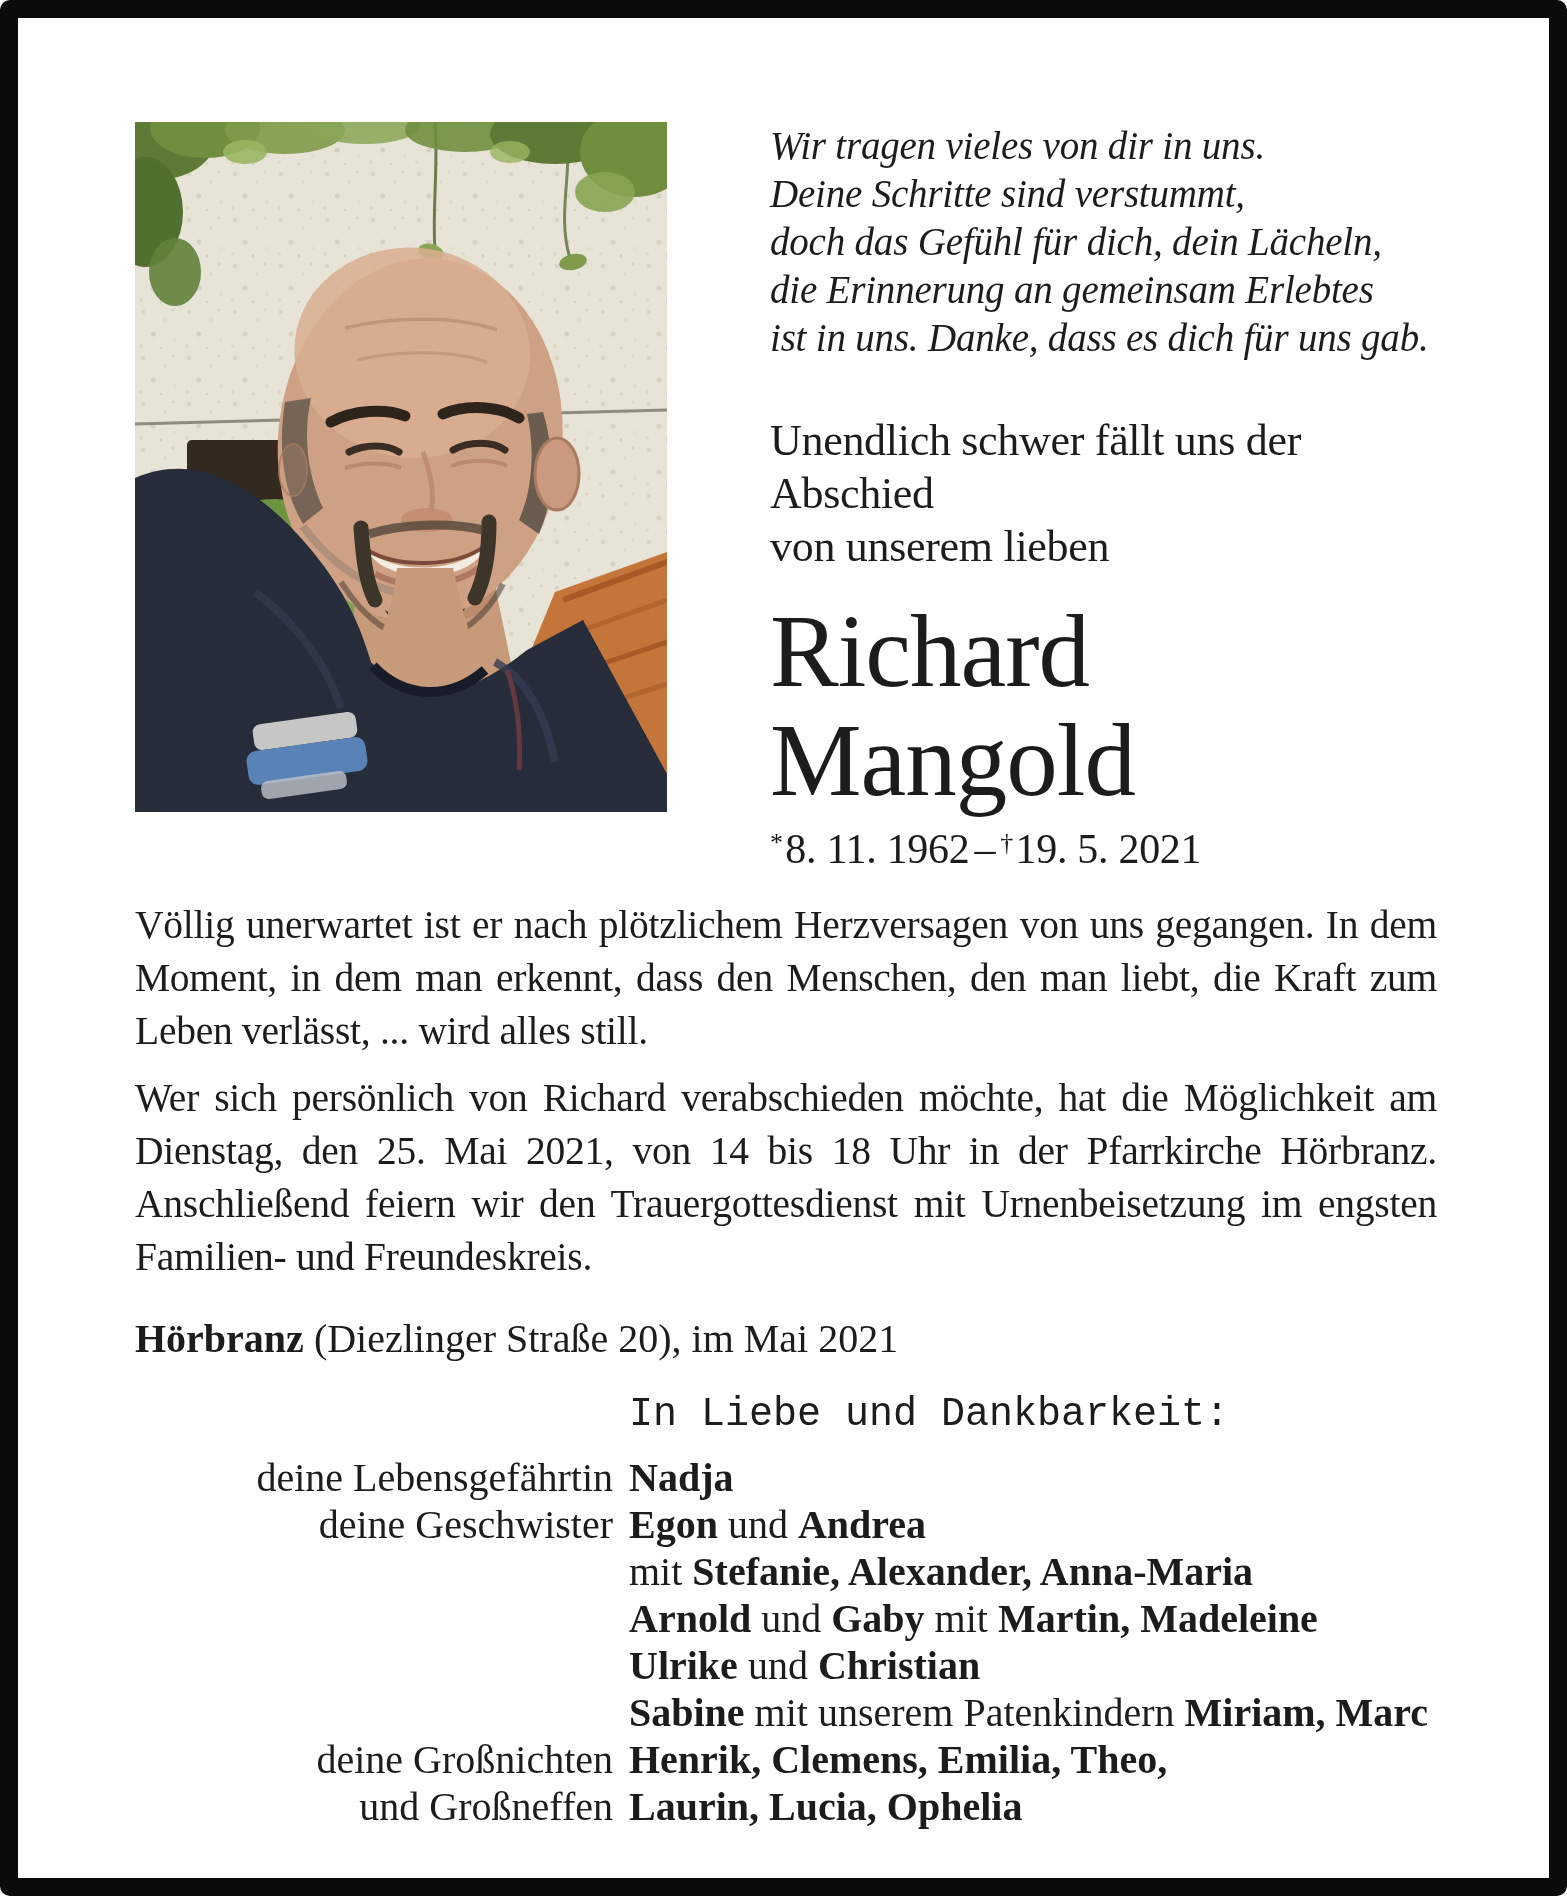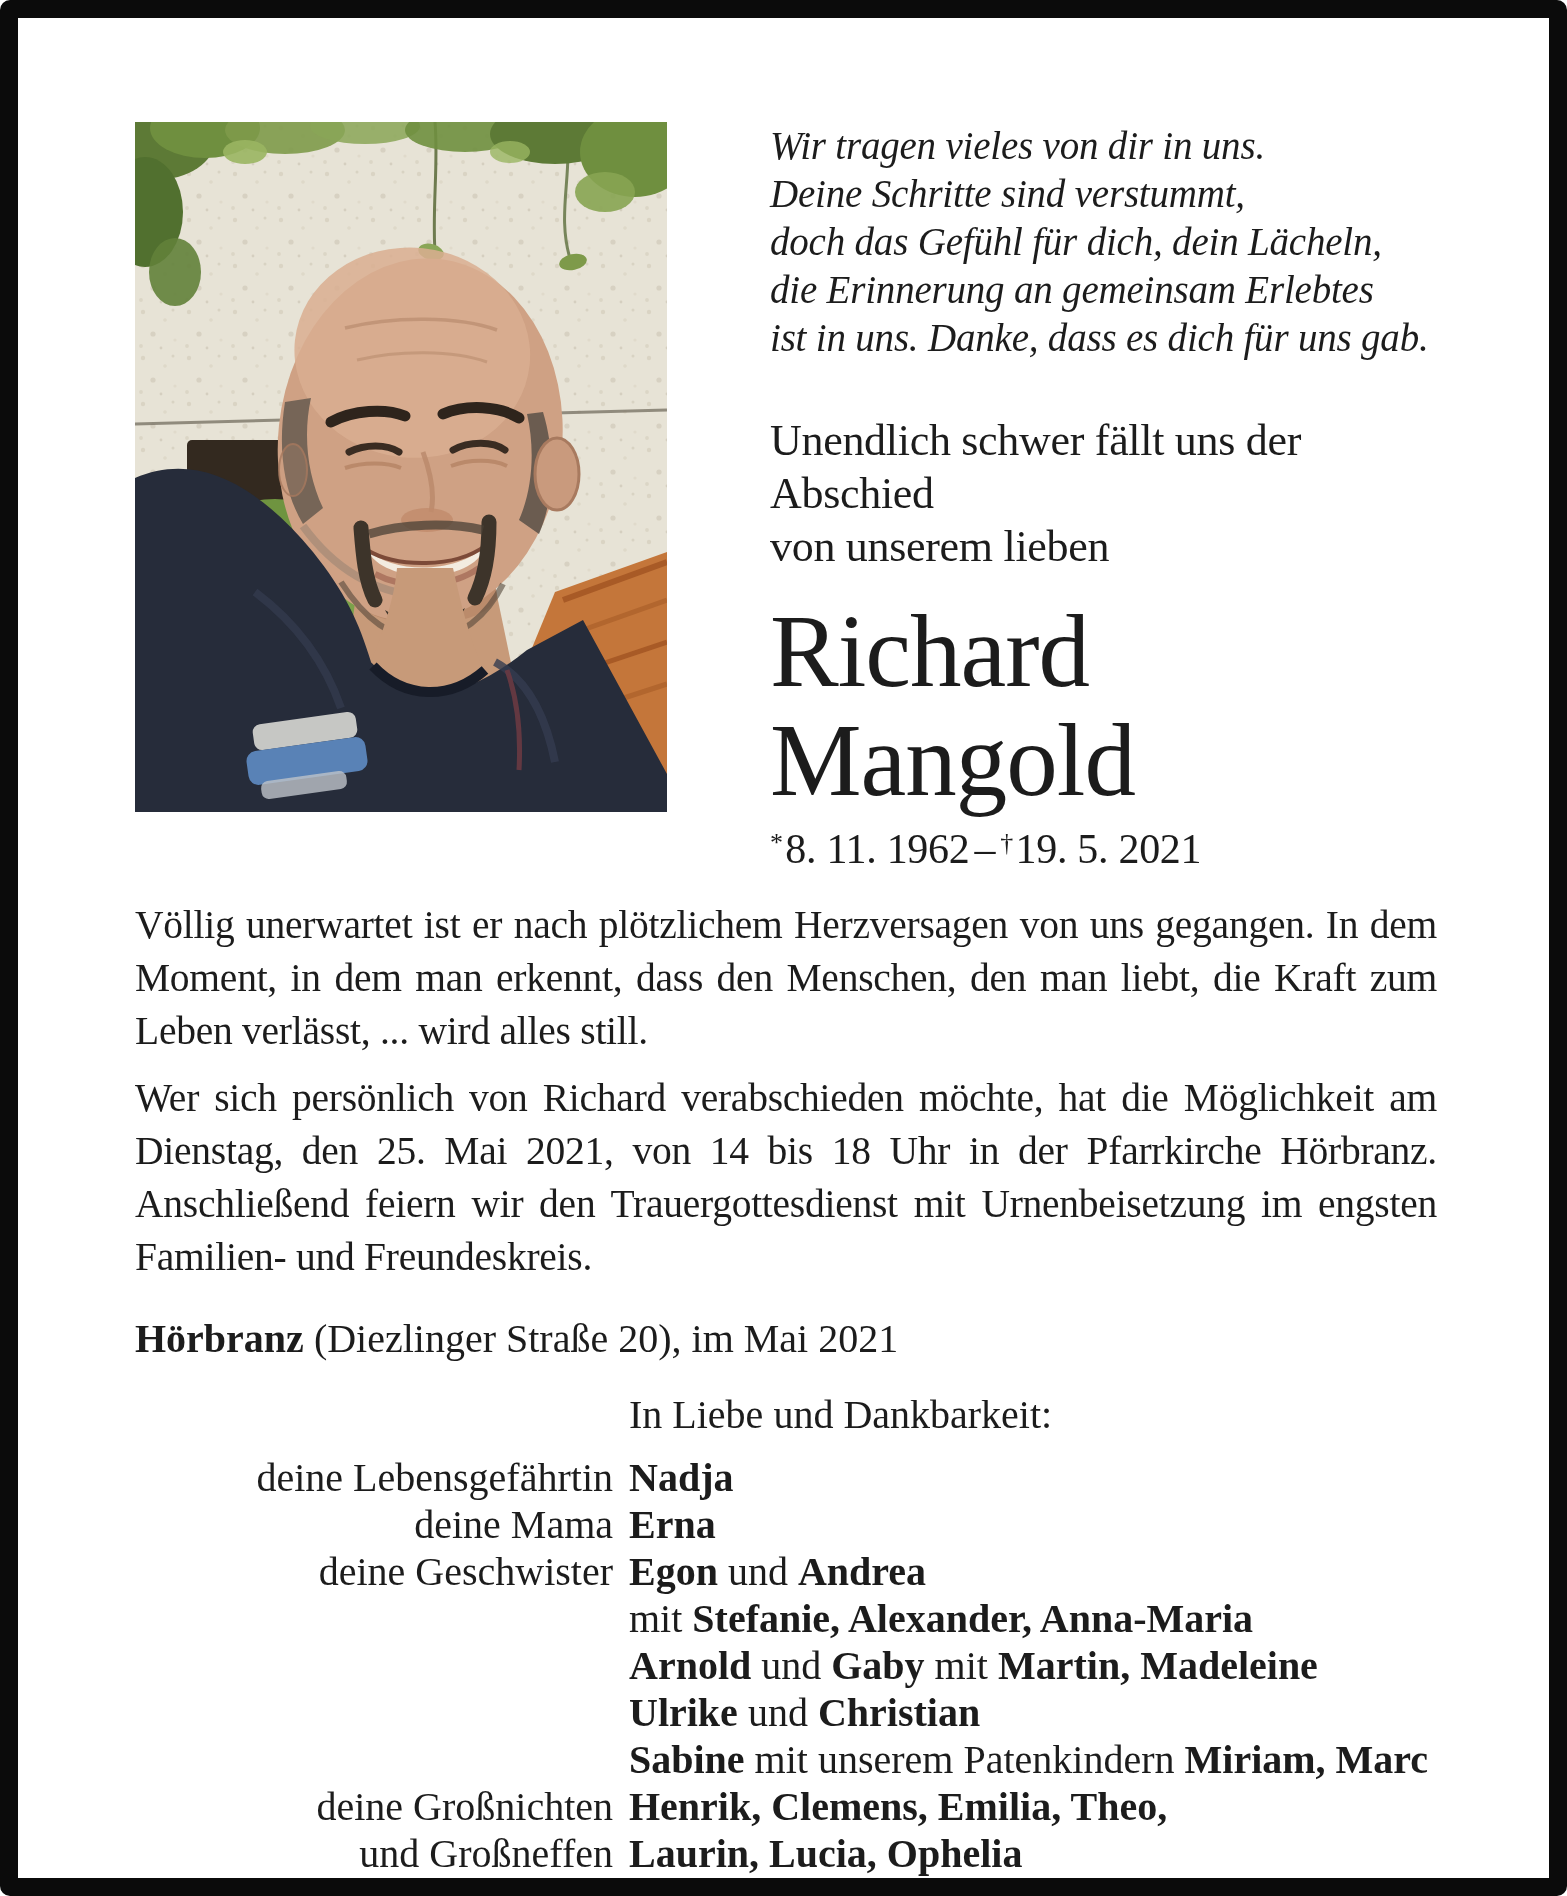--- a/index.html
+++ b/index.html
@@ -24,21 +24,21 @@
   .para.first{margin-top:26px;}
   .para + .para{margin-top:14px;}
 
   .place{margin-top:30px;font-size:40px;line-height:49px;}
   .b{font-weight:700;text-align:right;}
 
   .names{margin-top:28px;font-size:40px;line-height:47px;}
   .mrow{display:flex;}
   .mlabel{flex:none;width:478px;padding-right:16px;box-sizing:content-box;text-align:right;white-space:nowrap;}
   .mnames{flex:1;min-width:0;}
-  .mrow.headrow{margin-bottom:16px;}
+  .mrow.headrow{margin-bottom:16px;font-family:Liberation Mono, monospace;}
 </style>
 </head>
 <body>
 
 <div class="frame">
   <div class="content">
 
     <div class="top">
 
       <div class="photo">
@@ -197,24 +197,20 @@
       <div class="mrow headrow">
         <div class="mlabel"></div>
         <div class="mnames">In Liebe und Dankbarkeit:</div>
       </div>
       <div id="mourner-rows">
           <div class="mrow">
             <div class="mlabel">deine Lebensgefährtin</div>
             <div class="mnames"><span class="b">Nadja</span></div>
           </div>
           <div class="mrow">
-            <div class="mlabel">deine Mama</div>
-            <div class="mnames"><span class="b">Erna</span></div>
-          </div>
-          <div class="mrow">
             <div class="mlabel">deine Geschwister</div>
             <div class="mnames"><span class="b">Egon</span><span> und </span><span class="b">Andrea</span></div>
           </div>
           <div class="mrow">
             <div class="mlabel"></div>
             <div class="mnames"><span>mit </span><span class="b">Stefanie, Alexander, Anna-Maria</span></div>
           </div>
           <div class="mrow">
             <div class="mlabel"></div>
             <div class="mnames"><span class="b">Arnold</span><span> und </span><span class="b">Gaby</span><span> mit </span><span class="b">Martin, Madeleine</span></div>

